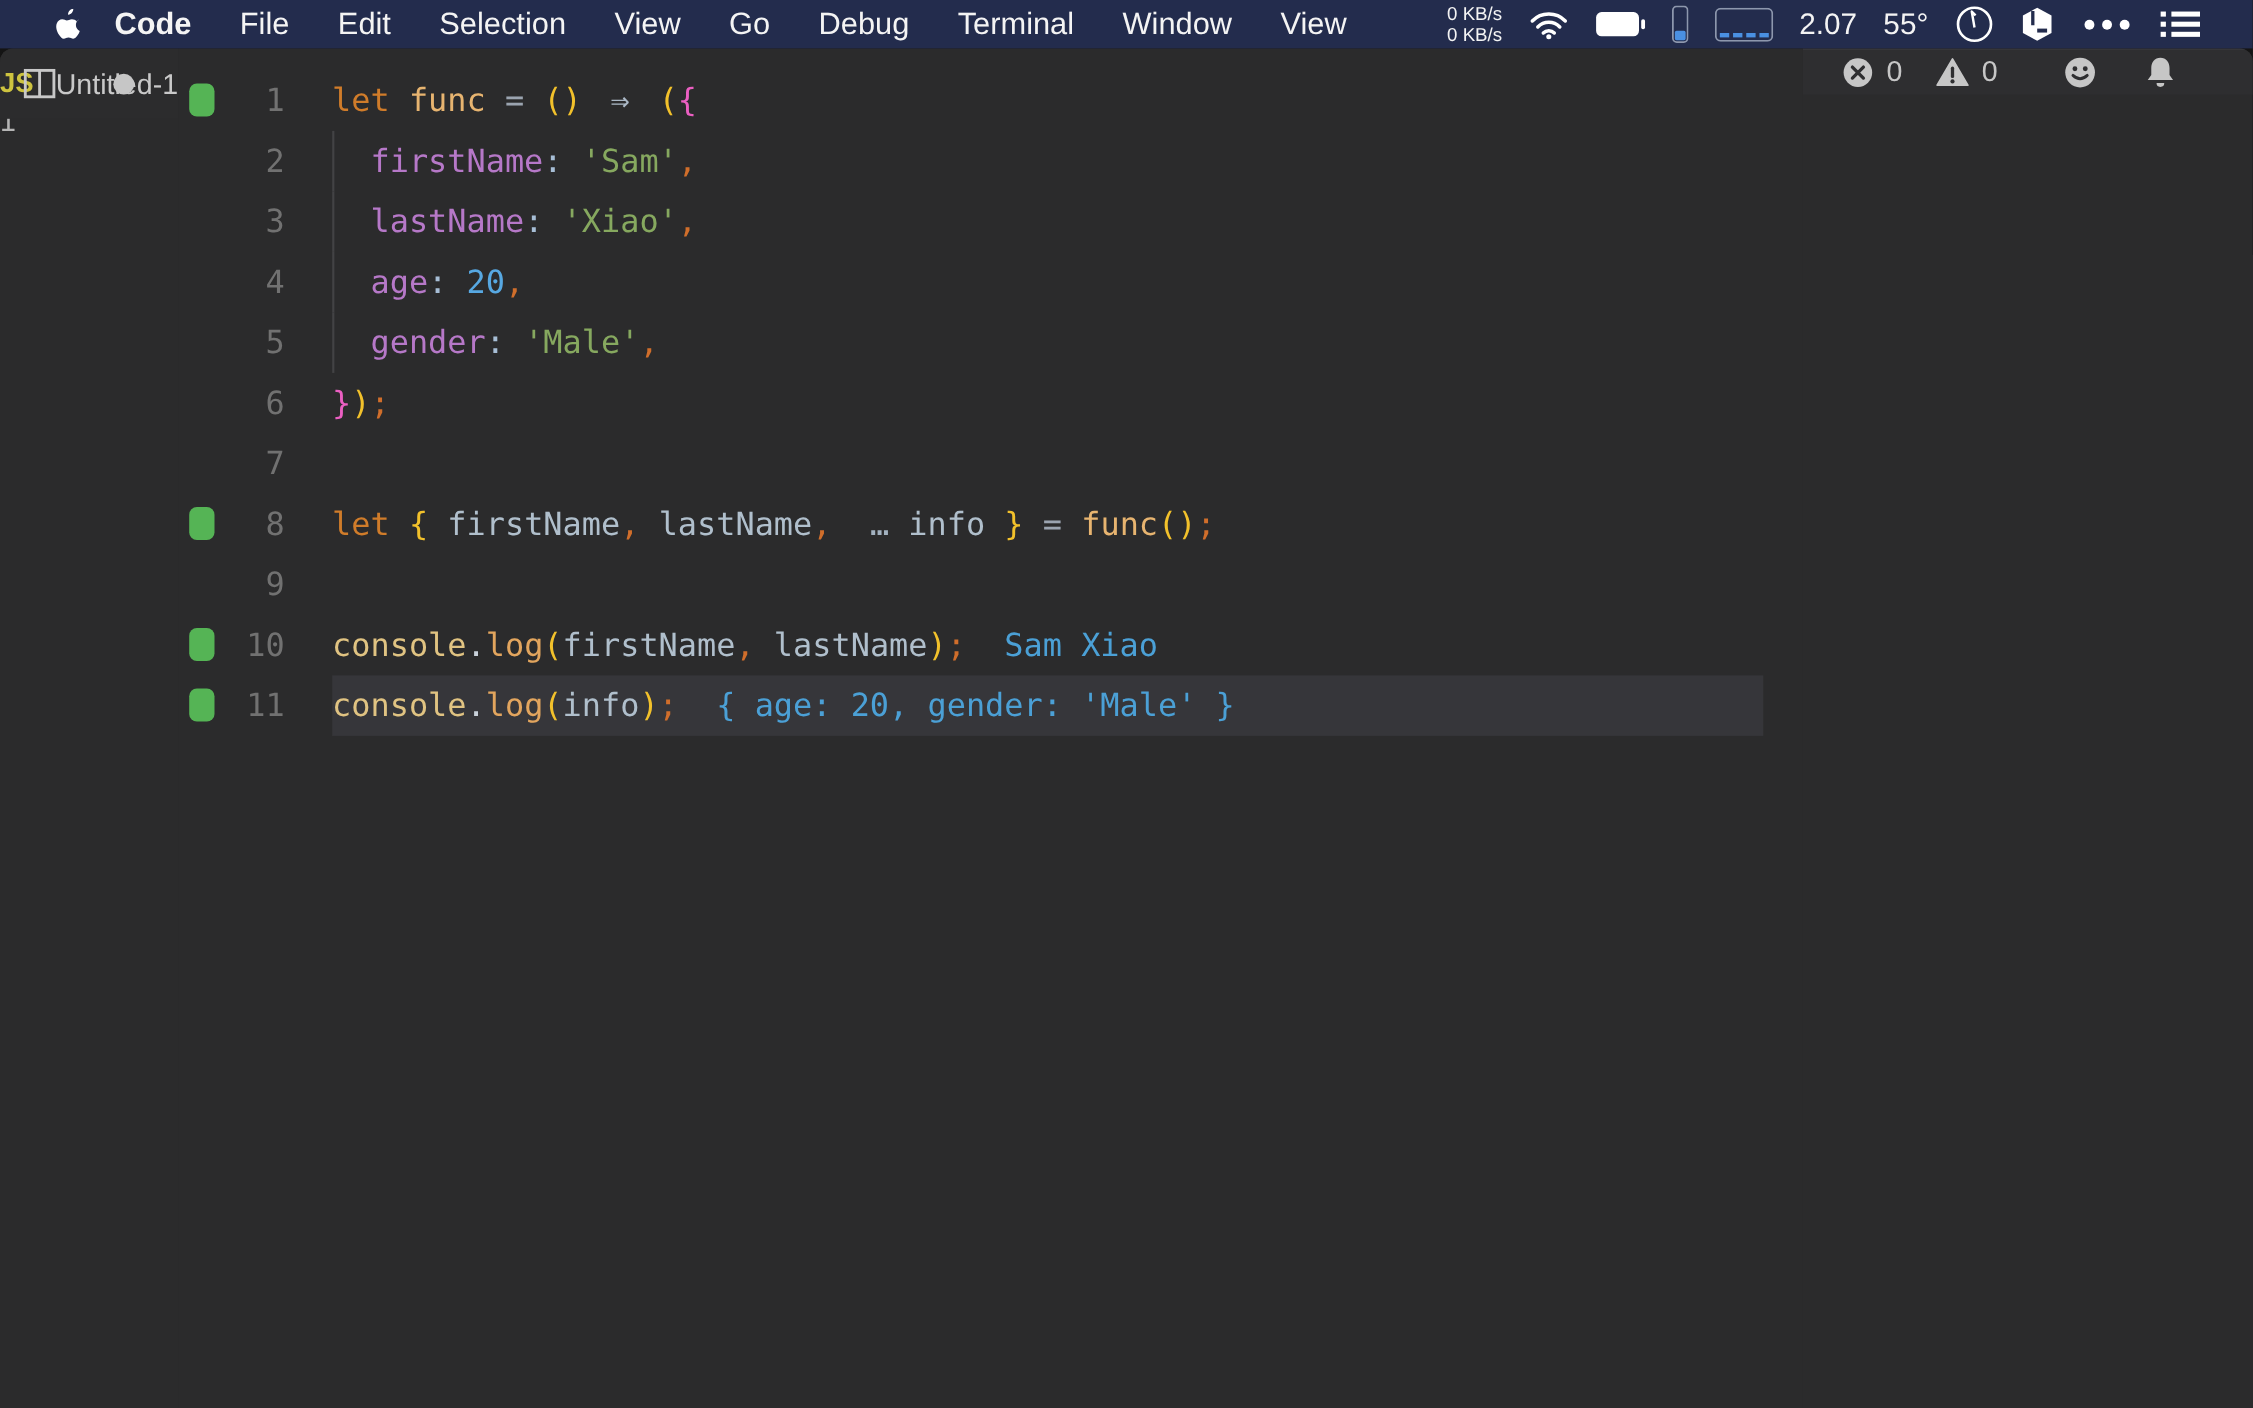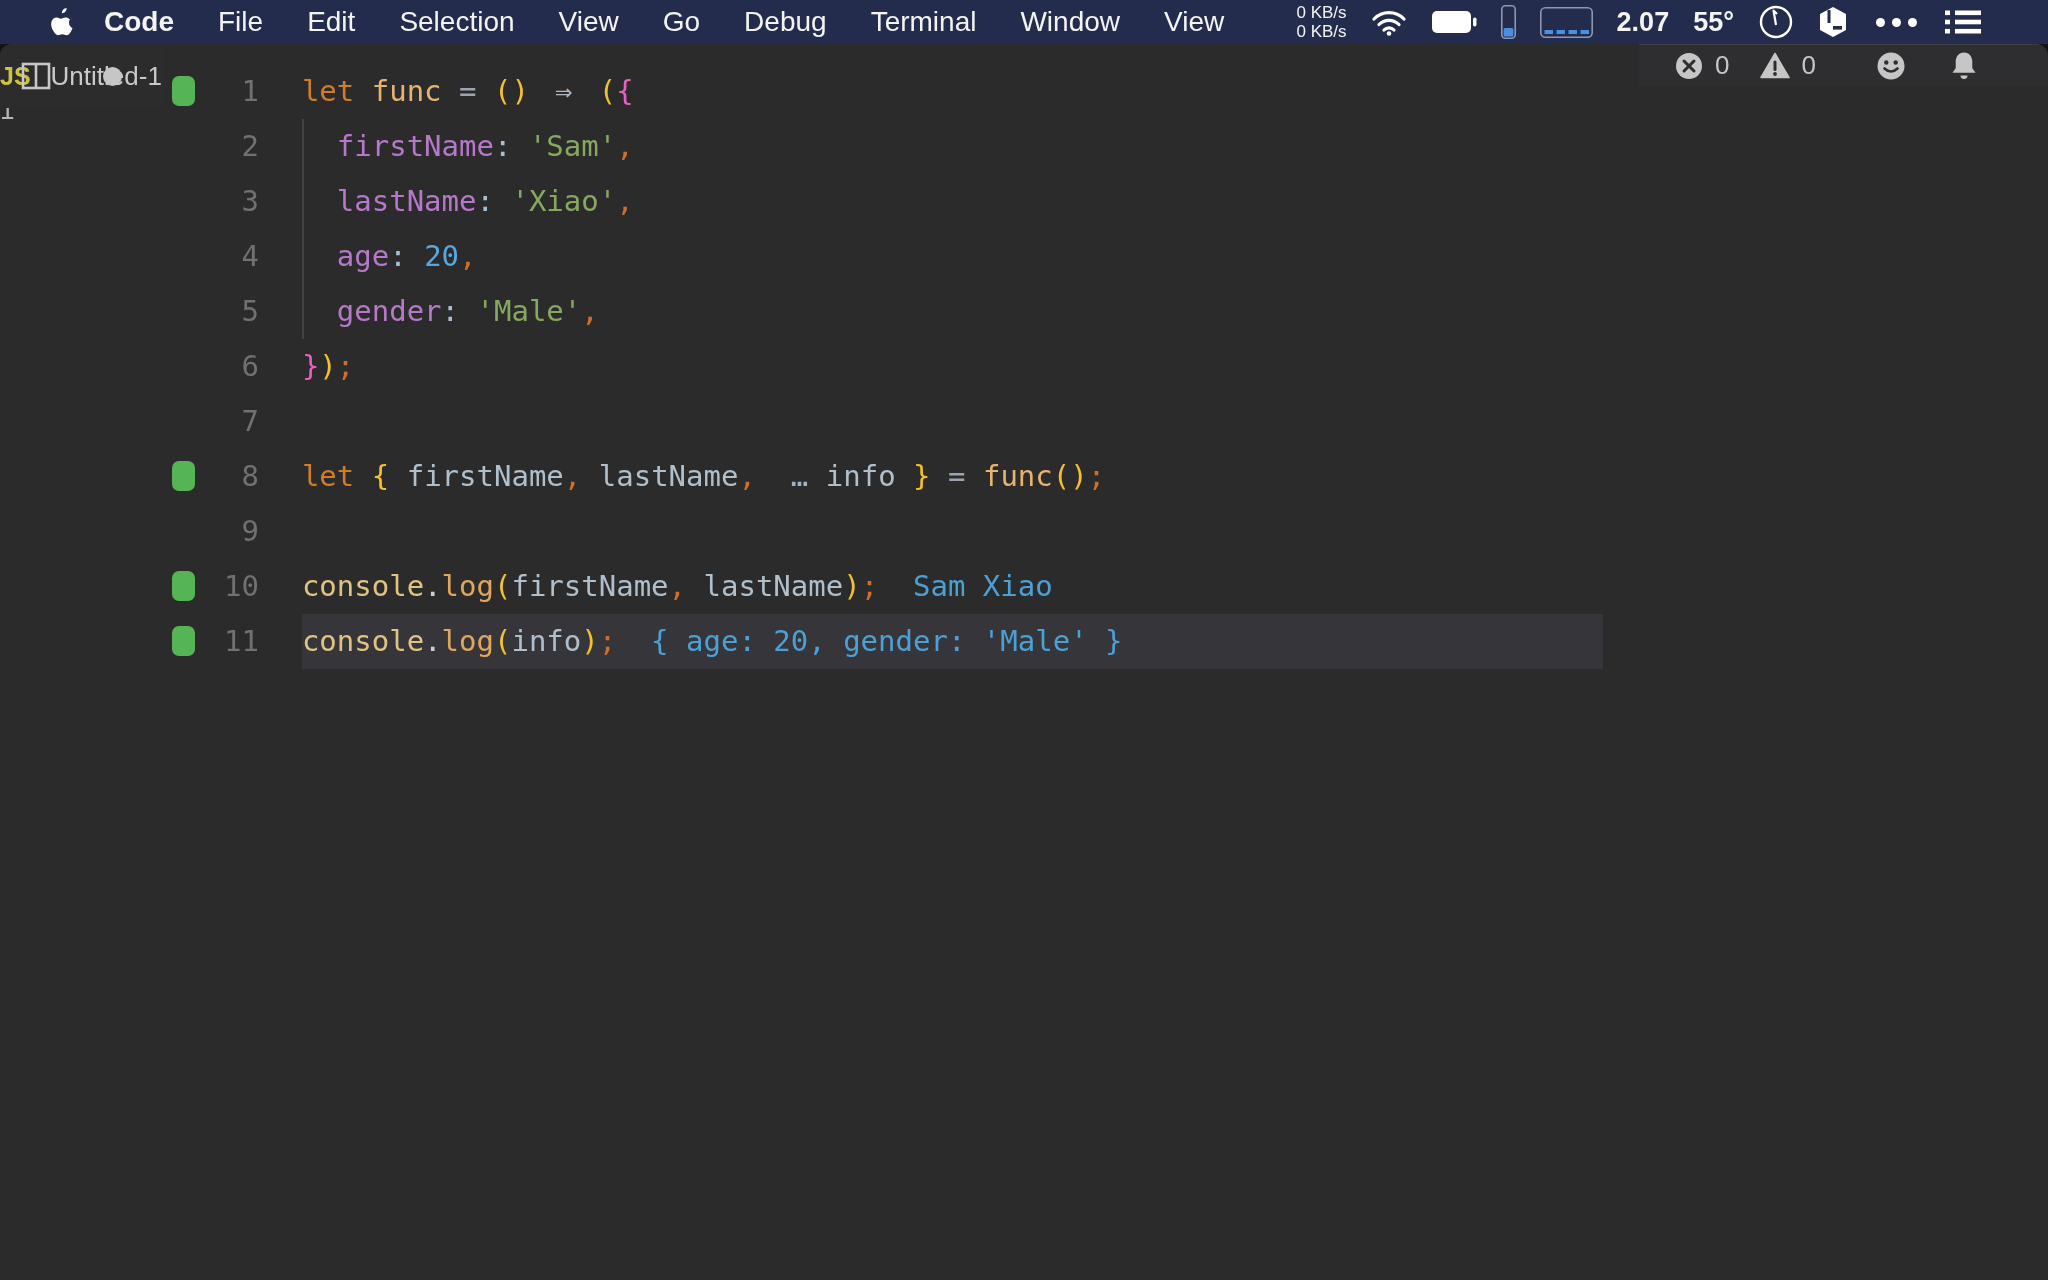--- a/index.html
+++ b/index.html
@@ -3,29 +3,29 @@
 <meta charset="utf-8">
 <style>
   html,body{margin:0;padding:0}
   body{position:relative;width:2048px;height:1280px;overflow:hidden;
        background:var(--desktop-bg,#141414);
        font-family:"Liberation Sans",sans-serif;}
 
   
   .menubar{position:absolute;top:0;left:0;right:0;height:44px;
     background:var(--menubar-bg,#232c4d);display:flex;align-items:center;
-    color:#f4f4f4;padding:0 67px 0 50px;box-sizing:border-box;z-index:5}
+    color:#f4f4f4;padding:0 48px 0 50px;box-sizing:border-box;z-index:5}
   .apple-wrap{display:flex;align-items:center;margin-right:30px}
   .menu-items{display:flex;align-items:center;gap:44px;font-size:28px}
   .menu-item{color:#f4f4f4}
   .menu-item.bold{font-weight:bold}
   .menu-right{margin-left:auto;display:flex;align-items:center;gap:24px}
   .net{display:flex;flex-direction:column;align-items:flex-end;
        font-size:17px;line-height:19px;font-weight:400}
-  .mtext{font-size:27px;font-weight:700}
+  .mtext{font-size:27px;font-weight:400}
   .dots-icon{display:flex;gap:7px;align-items:center;padding:0 4px}
   .dots-icon i{width:9px;height:9px;border-radius:50%;background:#fff;display:block}
 
   
   .window{position:absolute;top:44px;left:0;right:0;bottom:0;
     background:var(--editor-bg,#2b2b2c);border-radius:12px 12px 0 0;overflow:hidden;
     display:flex;flex-direction:row}
   .titlebar{height:44px;flex:none;background:var(--titlebar-bg,#3a3a3b);position:relative}
   .traffic{position:absolute;top:50%;transform:translateY(-50%);
            width:21px;height:21px;border-radius:50%}

